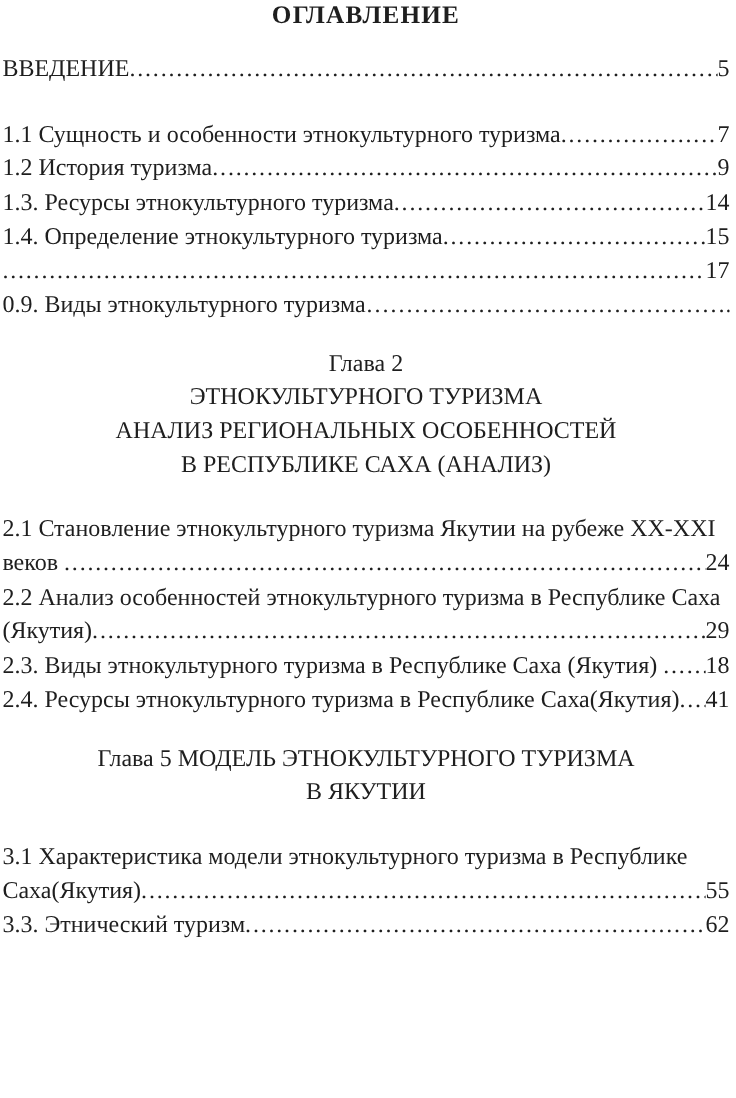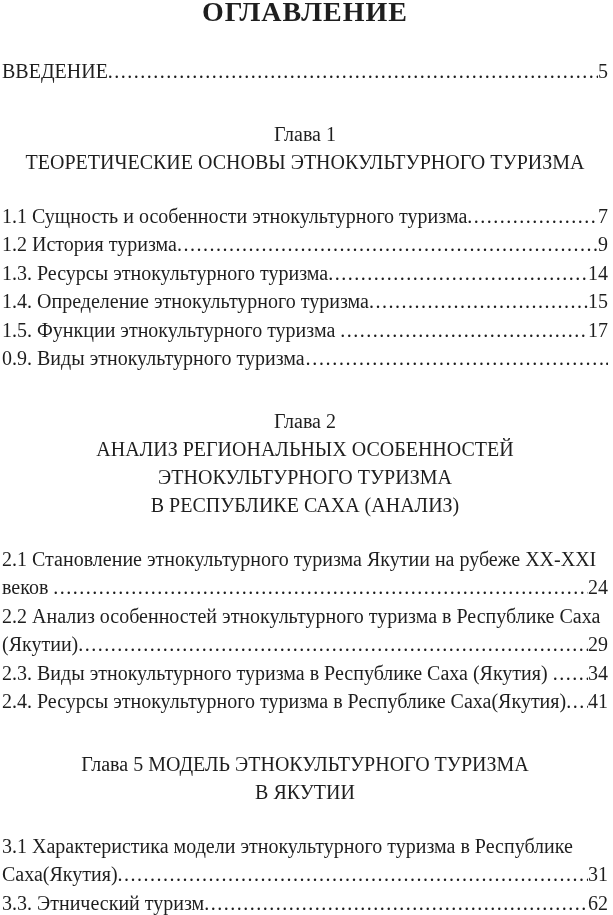--- a/index.html
+++ b/index.html
@@ -16,27 +16,27 @@
     overflow:hidden;
   }
   .page{
     box-sizing:border-box;
     width:613px;height:915px;
     padding:1px 5px 0 2px;
     overflow:hidden;
   }
   .title{
     margin:0 0 6px 0;
-    font-size:28px;
+    font-size:21px;
     font-weight:bold;
     text-align:center;
     line-height:22px;
     letter-spacing:1px;
   }
-  .section{margin-top:34px;}
+  .section{margin-top:20px;}
   .heading-line{
     text-align:center;
     line-height:28px;
     white-space:pre;
   }
   .entries.after-heading{margin-top:26px;font-family:Liberation Serif, serif;}
   .toc-line{
     display:flex;
     align-items:baseline;
     line-height:28.5px;
@@ -71,24 +71,20 @@
           <div class="entry">
             <div class="toc-line">
               <span class="toc-text">ВВЕДЕНИЕ</span>
               <span class="leader"></span>
               <span class="toc-page">5</span>
             </div>
           </div>
         </div>
       </div>
       <div class="section">
-        <div class="headings">
-          <div class="heading-line">Глава 1</div>
-          <div class="heading-line">ТЕОРЕТИЧЕСКИЕ ОСНОВЫ ЭТНОКУЛЬТУРНОГО ТУРИЗМА</div>
-        </div>
         <div class="entries after-heading">
           <div class="entry">
             <div class="toc-line">
               <span class="toc-text">1.1 Сущность и особенности этнокультурного туризма</span>
               <span class="leader"></span>
               <span class="toc-page">7</span>
             </div>
           </div>
           <div class="entry">
             <div class="toc-line">
@@ -106,65 +102,64 @@
           </div>
           <div class="entry">
             <div class="toc-line">
               <span class="toc-text">1.4. Определение этнокультурного туризма</span>
               <span class="leader"></span>
               <span class="toc-page">15</span>
             </div>
           </div>
           <div class="entry">
             <div class="toc-line">
-              <span class="toc-text">1.5. Функции этнокультурного туризма </span>
               <span class="leader"></span>
               <span class="toc-page">17</span>
             </div>
           </div>
           <div class="entry">
             <div class="toc-line">
               <span class="toc-text">0.9. Виды этнокультурного туризма……………………………………….</span>
             </div>
           </div>
         </div>
       </div>
       <div class="section">
         <div class="headings">
           <div class="heading-line">Глава 2</div>
+          <div class="heading-line">ЭТНОКУЛЬТУРНОГО ТУРИЗМА</div>
           <div class="heading-line">АНАЛИЗ РЕГИОНАЛЬНЫХ ОСОБЕННОСТЕЙ</div>
-          <div class="heading-line">ЭТНОКУЛЬТУРНОГО ТУРИЗМА</div>
           <div class="heading-line">В РЕСПУБЛИКЕ САХА (АНАЛИЗ)</div>
         </div>
         <div class="entries after-heading">
           <div class="entry">
             <div class="toc-line">
               <span class="toc-text">2.1 Становление этнокультурного туризма Якутии на рубеже XX-XXI</span>
             </div>
             <div class="toc-line">
               <span class="toc-text">веков </span>
               <span class="leader"></span>
               <span class="toc-page">24</span>
             </div>
           </div>
           <div class="entry">
             <div class="toc-line">
               <span class="toc-text">2.2 Анализ особенностей этнокультурного туризма в Республике Саха</span>
             </div>
             <div class="toc-line">
-              <span class="toc-text">(Якутии)</span>
+              <span class="toc-text">(Якутия)</span>
               <span class="leader"></span>
               <span class="toc-page">29</span>
             </div>
           </div>
           <div class="entry">
             <div class="toc-line">
               <span class="toc-text">2.3. Виды этнокультурного туризма в Республике Саха (Якутия) </span>
               <span class="leader"></span>
-              <span class="toc-page">34</span>
+              <span class="toc-page">18</span>
             </div>
           </div>
           <div class="entry">
             <div class="toc-line">
               <span class="toc-text">2.4. Ресурсы этнокультурного туризма в Республике Саха(Якутия)</span>
               <span class="leader"></span>
               <span class="toc-page">41</span>
             </div>
           </div>
         </div>
@@ -175,21 +170,21 @@
           <div class="heading-line">В ЯКУТИИ</div>
         </div>
         <div class="entries after-heading">
           <div class="entry">
             <div class="toc-line">
               <span class="toc-text">3.1 Характеристика модели этнокультурного туризма в Республике</span>
             </div>
             <div class="toc-line">
               <span class="toc-text">Саха(Якутия)</span>
               <span class="leader"></span>
-              <span class="toc-page">31</span>
+              <span class="toc-page">55</span>
             </div>
           </div>
           <div class="entry">
             <div class="toc-line">
               <span class="toc-text">3.3. Этнический туризм</span>
               <span class="leader"></span>
               <span class="toc-page">62</span>
             </div>
           </div>
         </div>

